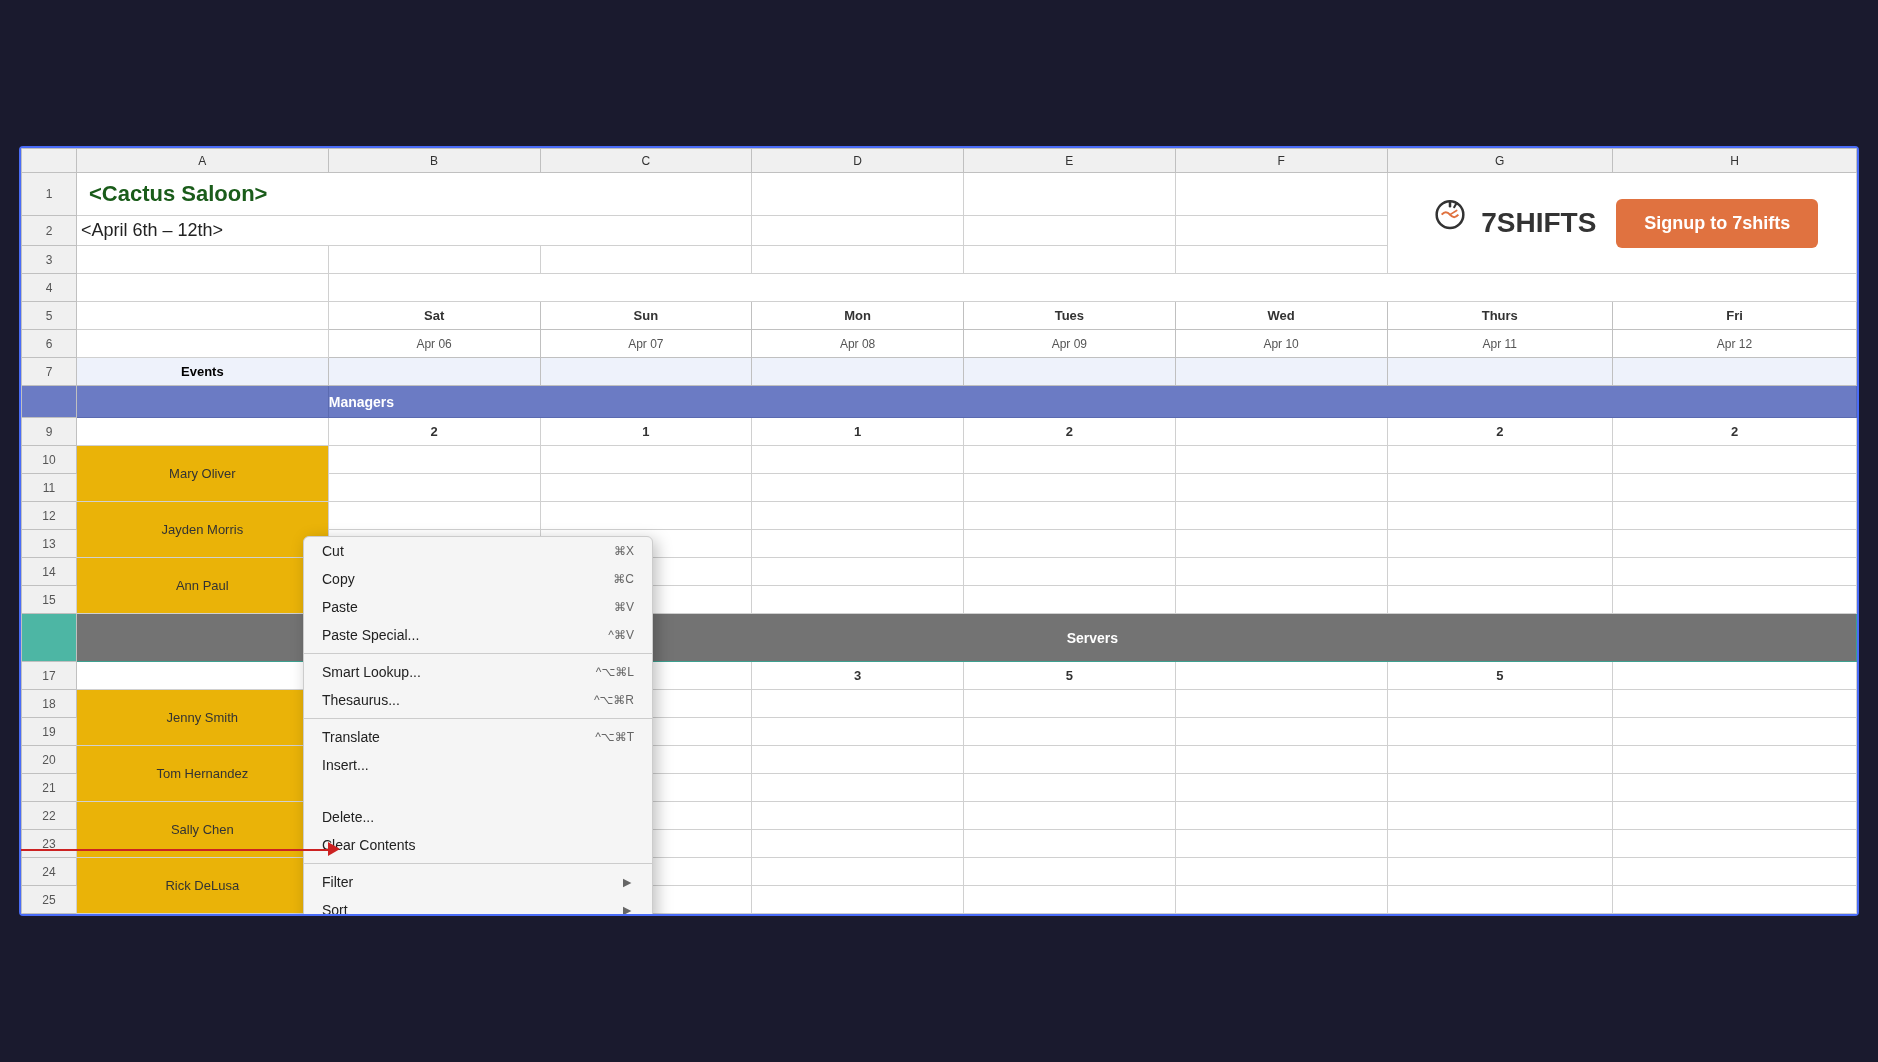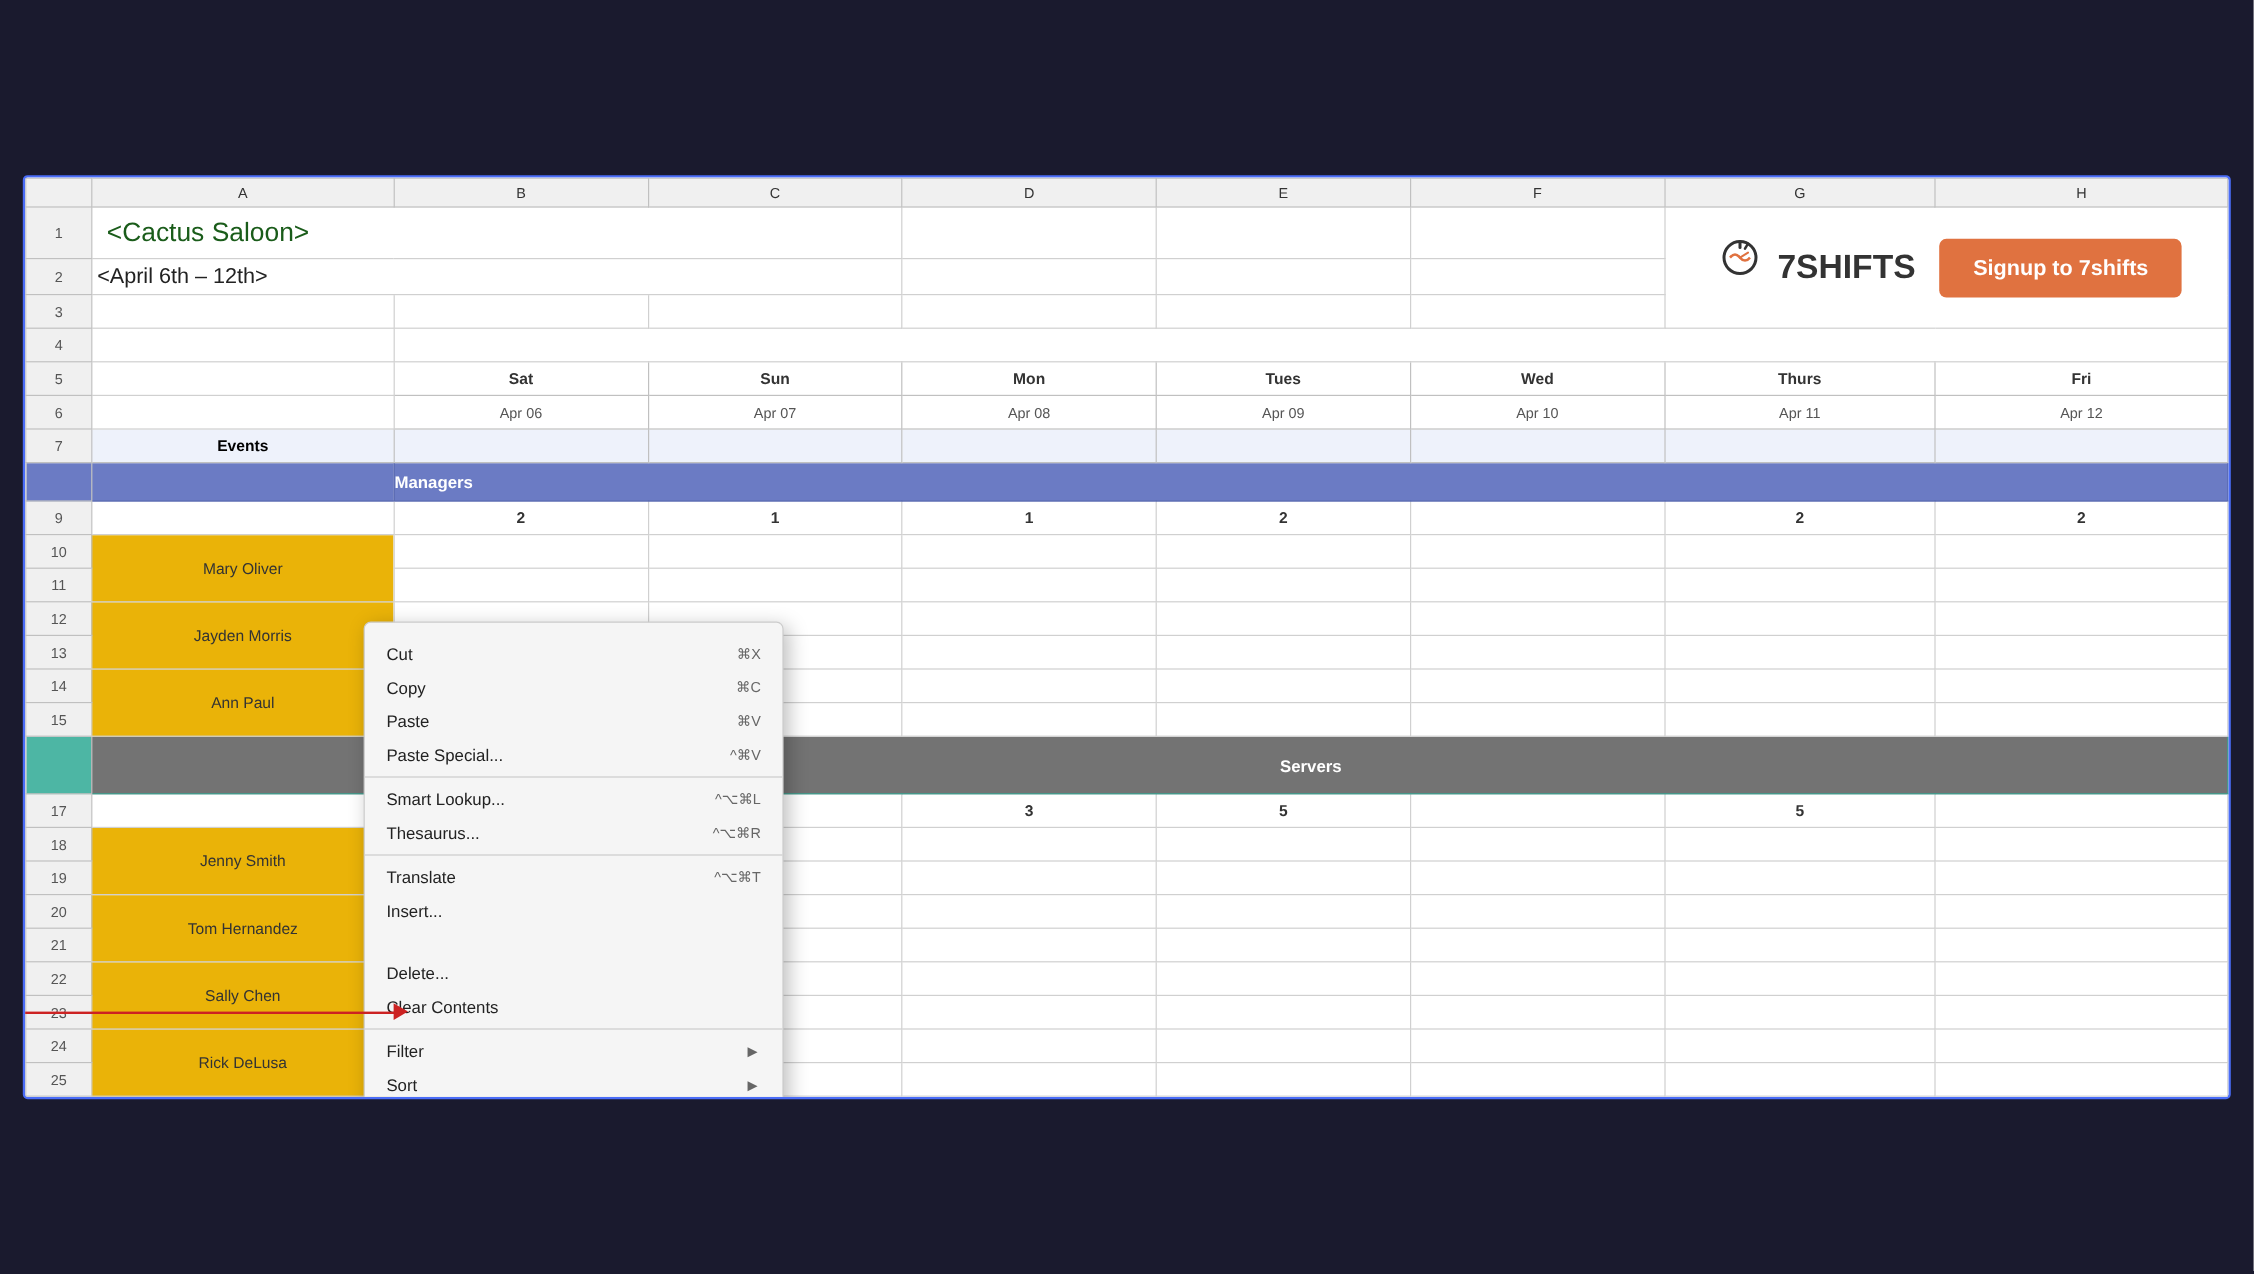--- a/index.html
+++ b/index.html
@@ -61,21 +61,21 @@
       color: #222;
       background: #fff;
     }
     td.cell.col-a {
       width: 220px;
       text-align: center;
     }
     
     td.title-cell {
       font-size: 22px;
-      font-weight: normal;
+      font-weight: bold;
       color: #1a5c1a;
       padding: 8px 12px;
       border: 1px solid #d0d0d0;
       vertical-align: middle;
     }
     td.subtitle-cell {
       font-size: 18px;
       color: #222;
       padding: 4px 4px;
       border: 1px solid #d0d0d0;
@@ -179,29 +179,29 @@
     }
     
     td.sched-empty {
       border: 1px solid #d0d0d0;
       background: #fff;
     }
 
     
     .context-menu {
       position: absolute;
-      top: 370px;
+      top: 388px;
       left: 282px;
       width: 350px;
       background: #f5f5f5;
       border: 1px solid #ccc;
       border-radius: 6px;
       box-shadow: 4px 4px 16px rgba(0,0,0,0.25);
       z-index: 100;
-      padding: 12px 0;
+      padding: 0 0;
       font-size: 14px;
     }
     .ctx-item {
       display: flex;
       justify-content: space-between;
       align-items: center;
       padding: 6px 18px;
       cursor: pointer;
       color: #222;
     }

